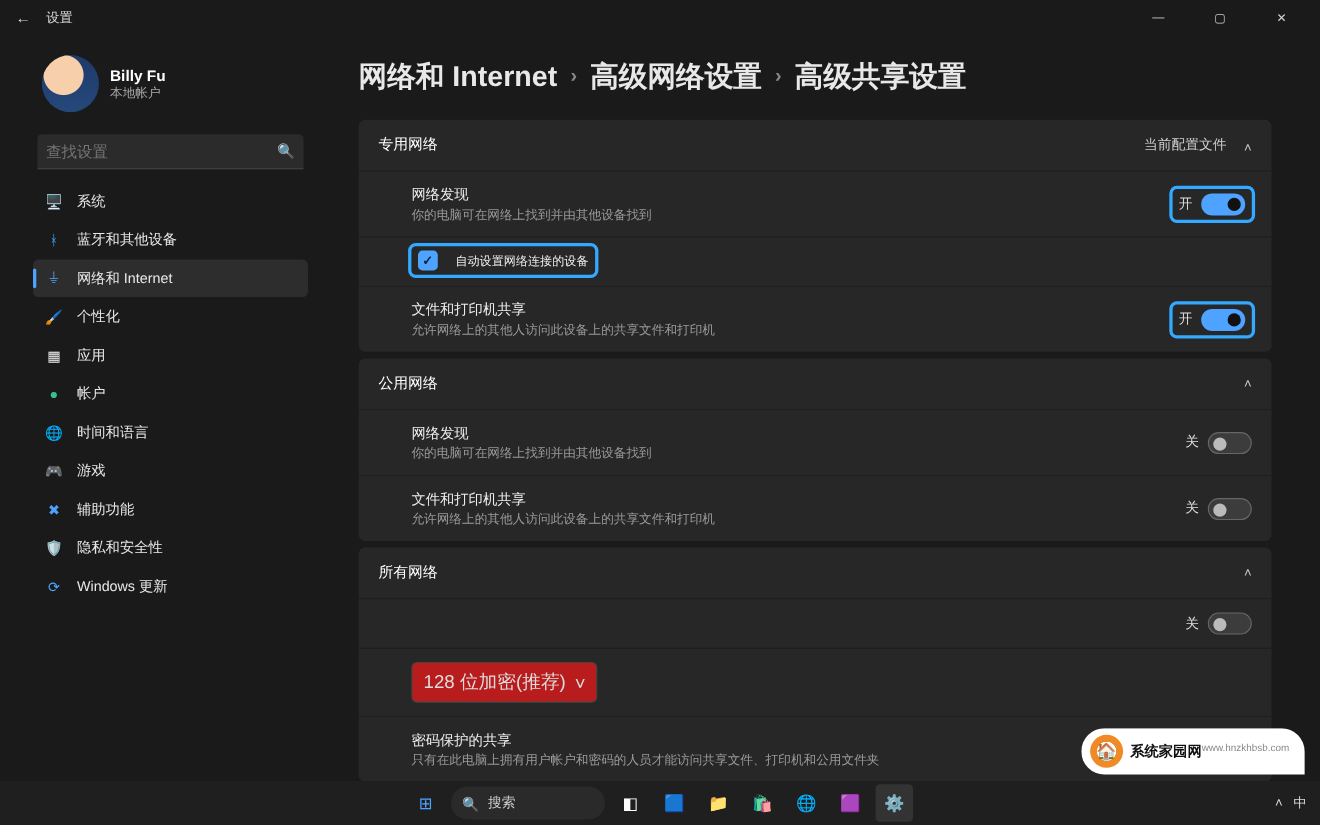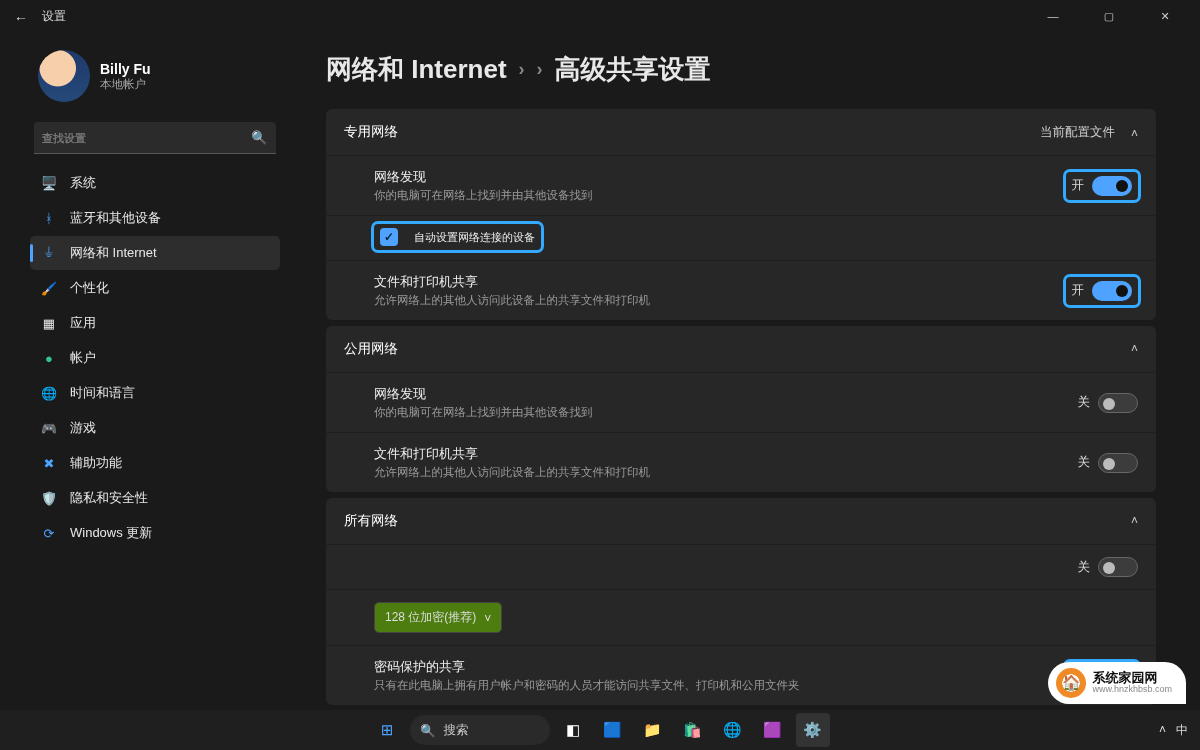--- a/index.html
+++ b/index.html
@@ -14,21 +14,21 @@
 
 
 .layout { display: flex; height: calc(100% - 32px - 40px); margin-left: 20px; }
 .sidebar { width: 270px; padding: 12px 10px 0 10px; display: flex; flex-direction: column; gap: 2px; }
 .user { display: flex; align-items: center; gap: 10px; padding: 6px 8px 14px 8px; }
 .avatar { width: 52px; height: 52px; border-radius: 50%; background: radial-gradient(circle at 38% 35%, #f7cfaa 0 38%, transparent 40%), linear-gradient(#1e3a6a,#25487a); display: flex; align-items: center; justify-content: center; overflow: hidden; position: relative; }
 .user .names { display: flex; flex-direction: column; }
 .user .display { font-size: 14px; font-weight: 600; }
 .user .sub { font-size: 11.5px; color: #a8a8a8; }
 .searchbox { display: flex; align-items: center; background: #2b2b2b; border-bottom: 1px solid #555; border-radius: 4px 4px 0 0; height: 32px; padding: 0 8px; margin: 4px 4px 10px 4px; }
-.searchbox input { flex: 1; background: transparent; border: none; outline: none; color: #ef4444; font-size: 11px; font-weight: bold; }
+.searchbox input { flex: 1; background: transparent; border: none; outline: none; color: #ef4444; font-size: 14px; }
 .searchbox .search-icon { color: #bbb; font-size: 13px; }
 .nav { display: flex; flex-direction: column; gap: 1px; }
 .nav-item { display: flex; align-items: center; gap: 12px; height: 34px; padding: 0 10px; border-radius: 5px; font-size: 13px; color: #e8e8e8; cursor: pointer; }
 .nav-item.active { background: #2d2d2d; position: relative; }
 .nav-item.active::before { content: ""; position: absolute; left: 0; top: 8px; bottom: 8px; width: 3px; background: #4da3ff; border-radius: 2px; }
 .nav-icon { width: 18px; height: 18px; display: flex; align-items: center; justify-content: center; font-size: 13px; }
 
 
 .main { flex: 1; padding: 20px 44px 0 36px; overflow: auto; }
 .breadcrumb { display: flex; align-items: center; gap: 12px; font-size: 26px; font-weight: 600; margin-bottom: 22px; }
@@ -47,34 +47,34 @@
 .toggle { width: 40px; height: 20px; border-radius: 10px; position: relative; cursor: pointer; }
 .toggle::after { content: ""; position: absolute; width: 12px; height: 12px; border-radius: 50%; top: 4px; }
 .toggle.on { background: #4da3ff; }
 .toggle.on::after { right: 4px; background: #111; }
 .toggle.off { background: #3c3c3c; border: 1px solid #666; }
 .toggle.off::after { left: 4px; background: #bbb; }
 .hl { outline: 3px solid #33a9ff; outline-offset: 0; border-radius: 4px; padding: 4px 6px; display: flex; align-items: center; gap: 8px; }
 .checkbox-row { padding: 8px 18px 10px 48px; border-top: 1px solid #1f1f1f; display: flex; align-items: center; }
 .chk { width: 18px; height: 18px; border-radius: 4px; background: #4da3ff; display: flex; align-items: center; justify-content: center; font-size: 12px; color: #0a223b; font-weight: bold; }
 .chklabel { font-size: 11px; color: #eee; margin-left: 8px; }
-.select-like { background: #4d7c0f; border: 1px solid #444; border-radius: 5px; padding: 6px 10px; font-size: 12px; color: #ddd; display: flex; align-items: flex-end; gap: 8px; cursor: pointer; }
+.select-like { background: #b91c1c; border: 1px solid #444; border-radius: 5px; padding: 6px 10px; font-size: 17px; color: #ddd; display: flex; align-items: flex-end; gap: 8px; cursor: pointer; }
 
 
 .taskbar { position: absolute; bottom: 0; left: 0; right: 0; height: 40px; background: #1f1f1f; display: flex; align-items: center; justify-content: center; gap: 6px; }
 .tb-group { display: flex; align-items: center; gap: 6px; }
 .tbtn { width: 34px; height: 34px; border-radius: 4px; display: flex; align-items: center; justify-content: center; font-size: 15px; cursor: pointer; }
 .tbtn.active { background: #333; }
 .tb-search { display: flex; align-items: center; gap: 8px; background: #2a2a2a; border-radius: 16px; height: 30px; padding: 0 14px 0 10px; font-size: 12.5px; color: #ccc; cursor: text; width: 140px; }
 .tb-right { position: absolute; right: 12px; display: flex; align-items: center; gap: 10px; font-size: 12px; color: #ddd; }
 
 
 .watermark { position: absolute; right: 14px; bottom: 46px; background: #fff; border-radius: 22px 22px 0 22px; padding: 6px 14px 6px 8px; display: flex; align-items: center; gap: 6px; }
 .watermark .logo { width: 30px; height: 30px; border-radius: 50%; background: radial-gradient(circle,#fff 0 40%,#f08a26 42% 100%); display: flex; align-items: center; justify-content: center; font-size: 15px; }
-.watermark .wm-texts { display: flex; flex-direction: column; line-height: 1.1; }
+.watermark .wm-texts { display: flex; flex-direction: row; line-height: 1.1; }
 .watermark .wm-title { font-size: 13px; font-weight: 700; color: #111; }
 .watermark .wm-url { font-size: 9px; color: #888; }
 </style>
 </head>
 <body>
 
 <div class="titlebar">
   <div class="tb-left">
     <span class="back-icon">←</span>
     <span>设置</span>
@@ -144,20 +144,21 @@
           <span class="nav-icon" style="color:#4da3ff">⟳</span>
           <span>Windows 更新</span>
         </div>
     </nav>
   </aside>
 
   <main class="main">
     <div class="breadcrumb">
       <span class="crumb">网络和 Internet</span>
       <span class="sep">›</span>
+      <span class="crumb">高级网络设置</span>
       <span class="sep">›</span>
       <span class="crumb">高级共享设置</span>
     </div>
 
     <section class="panel">
       <div class="panel-head">
         <span>专用网络</span>
         <span style="display:flex;align-items:flex-end;gap:10px">
           <span class="profile-tag">当前配置文件</span>
           <span class="chev">˄</span>

